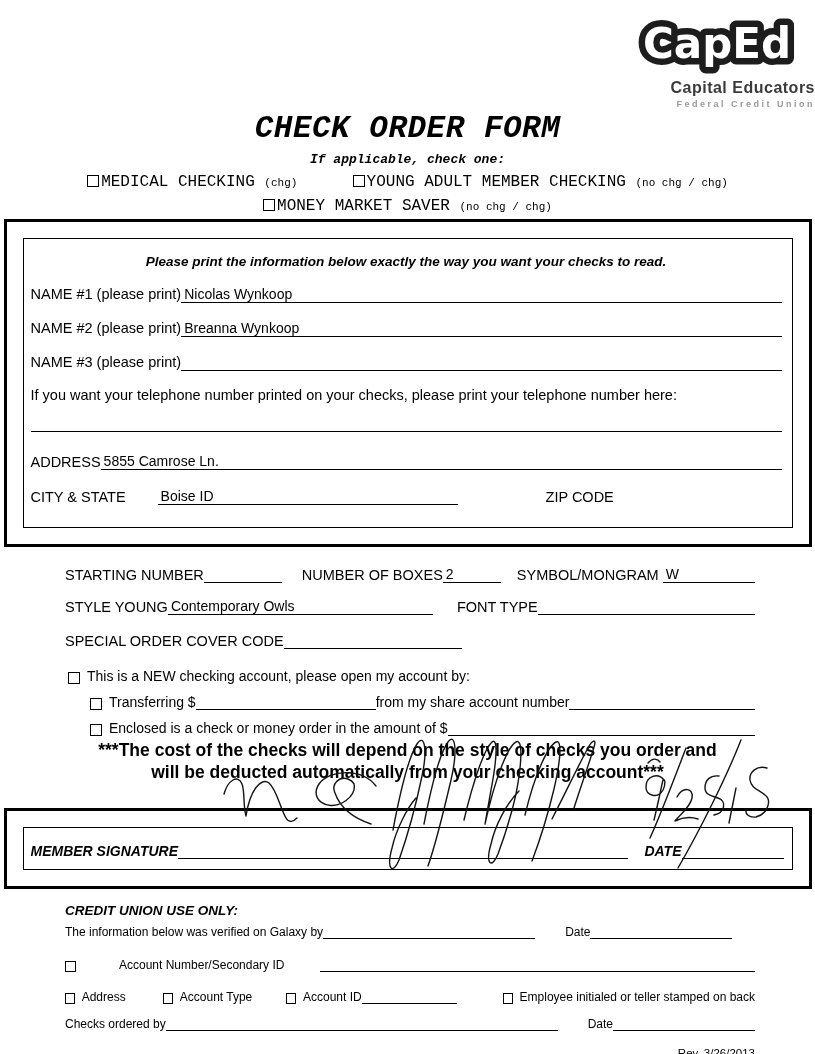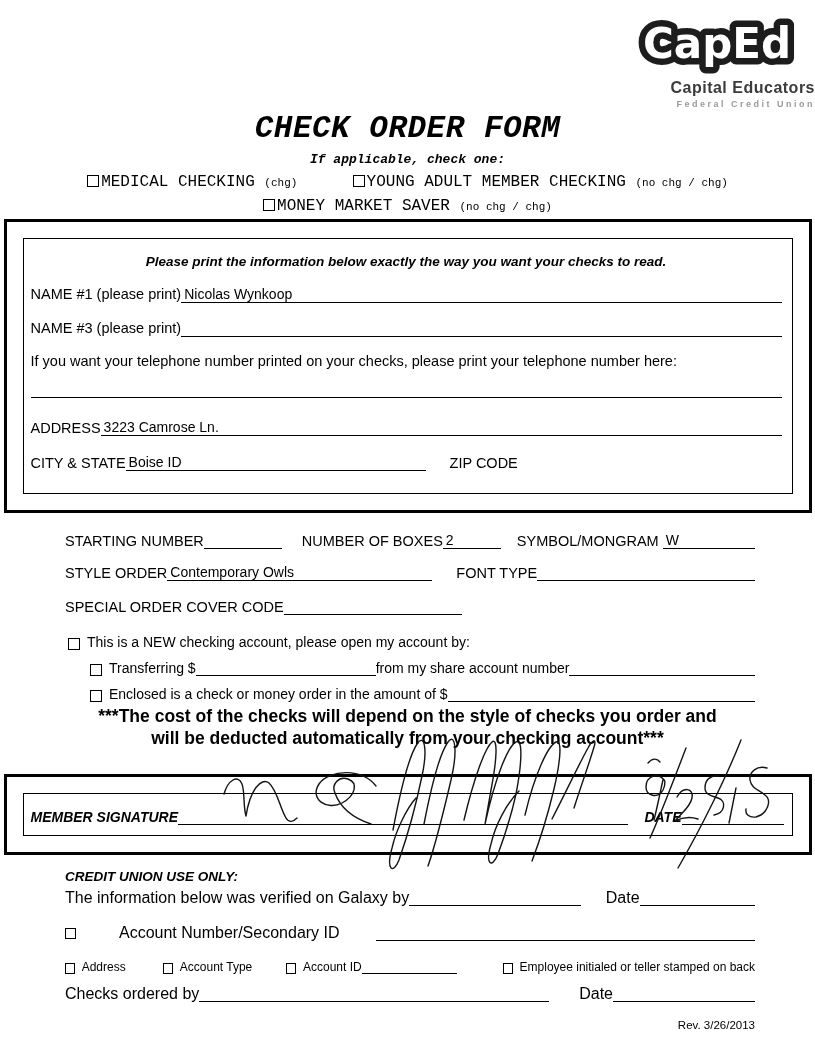--- a/index.html
+++ b/index.html
@@ -63,21 +63,21 @@
   .sig-box{margin-top:25px;}
   .sig-box .dbl-inner{padding:12px 8px 10px 7px;}
   .sig-row{display:flex;align-items:flex-end;font-size:14px;white-space:nowrap;}
   .sig-label{font-weight:bold;font-style:italic;}
   .sigline{flex:1 1 auto;border-bottom:1.6px solid #000;min-height:18px;}
   .dateline{flex:0 0 102px;border-bottom:1.6px solid #000;min-height:18px;}
 
   
   .cu{margin:14px 60px 0 65px;font-size:12px;}
   .cu-head{font-size:13.5px;font-weight:bold;font-style:italic;}
-  .cu .frow{font-size:16px;margin-top:5px;min-height:15px;align-items:center;}
+  .cu .frow{font-size:12px;margin-top:5px;min-height:15px;}
   .cu .seg{min-height:15px;border-bottom:1.2px solid #000;}
   .cu .rowgap{margin-top:17px;gap:36px;}
   .cu .cbrow{display:flex;align-items:flex-end;margin-top:16px;white-space:nowrap;}
   .cu .cb{width:9px;height:9px;border-width:1.2px;}
   .rev{margin:16px 60px 0 0;text-align:right;font-size:11.5px;}
 
   
   .scrawl{position:absolute;left:180px;top:718px;pointer-events:none;}
 </style>
 </head>
@@ -109,39 +109,45 @@
     <div class="dbl-inner">
       <div class="box-instr">Please print the information below exactly the way you want your checks to read.</div>
 
       <div class="frow">
         <span class="flabel">NAME #1 (please print)</span>
         <span class="seg grow">
             <span class="fvalue">Nicolas Wynkoop</span>
           </span>
       </div>
 
+      <div class="frow">
+        <span class="flabel">NAME #2 (please print)</span>
+        <span class="seg grow">
+            <span class="fvalue">Breanna Wynkoop</span>
+          </span>
+      </div>
 
       <div class="frow">
         <span class="flabel">NAME #3 (please print)</span>
         <span class="seg grow">
             <span class="fvalue"></span>
           </span>
       </div>
 
       <div class="phone-instr">If you want your telephone number printed on your checks, please print your telephone number here:</div>
       <div class="blank-line"></div>
 
       <div class="frow" style="margin-top:19px;">
         <span class="flabel">ADDRESS</span>
         <span class="seg grow">
-            <span class="fvalue">3223 Camrose Ln.</span>
-          </span>
-      </div>
-
-      <div class="frow" style="margin-top:16px;">
+            <span class="fvalue">5855 Camrose Ln.</span>
+          </span>
+      </div>
+
+      <div class="frow" style="margin-top:16px;gap:32px;">
         <span class="flabel">CITY &amp; STATE</span>
         <span class="seg" style="width:300px;">
             <span class="fvalue">Boise ID</span>
           </span>
         <span class="gap24"></span>
         <span class="flabel">ZIP CODE</span>
       </div>
     </div>
   </div>
 
@@ -157,21 +163,21 @@
           <span class="fvalue">2</span>
         </span>
       <span class="gap16"></span>
       <span class="flabel">SYMBOL/MONGRAM</span>
       <span class="seg grow" style="margin-left:4px;">
           <span class="fvalue">W</span>
         </span>
     </div>
 
     <div class="frow row2">
-      <span class="flabel">STYLE ORDER</span>
+      <span class="flabel">STYLE YOUNG</span>
       <span class="seg" style="width:265px;">
           <span class="fvalue">Contemporary Owls</span>
         </span>
       <span class="gap24"></span>
       <span class="flabel">FONT TYPE</span>
       <span class="seg grow">
           <span class="fvalue"></span>
         </span>
     </div>
 

